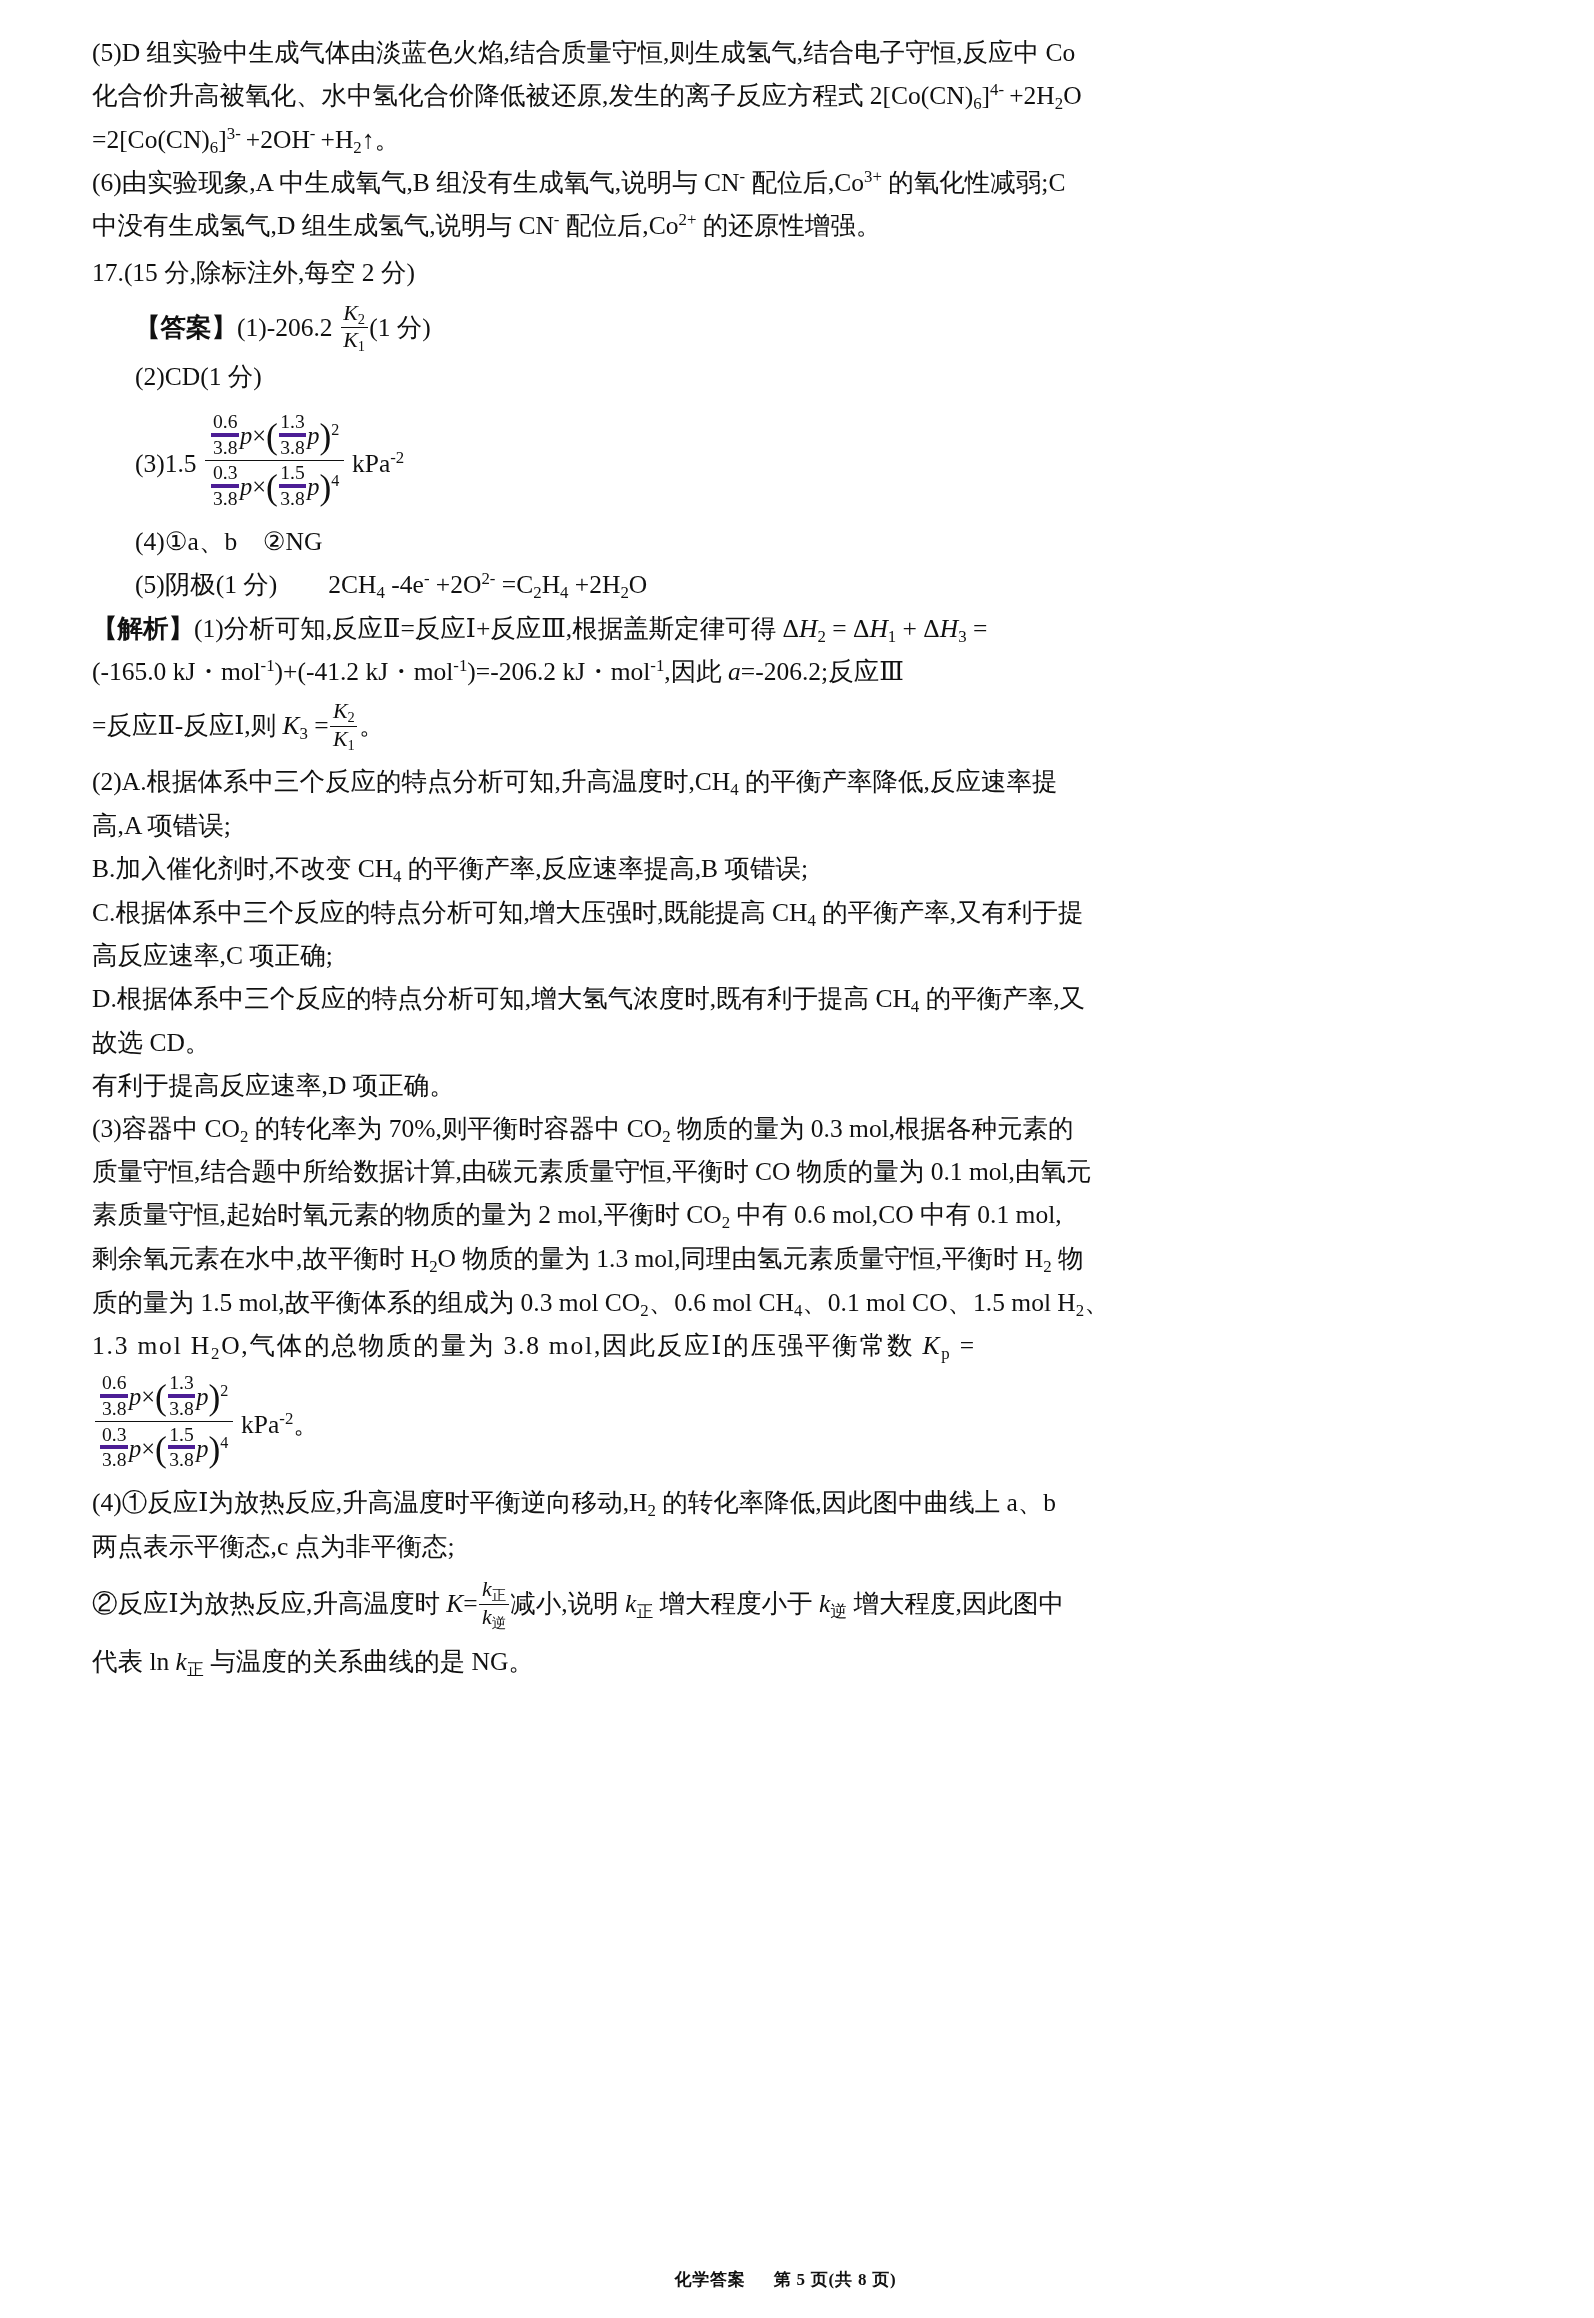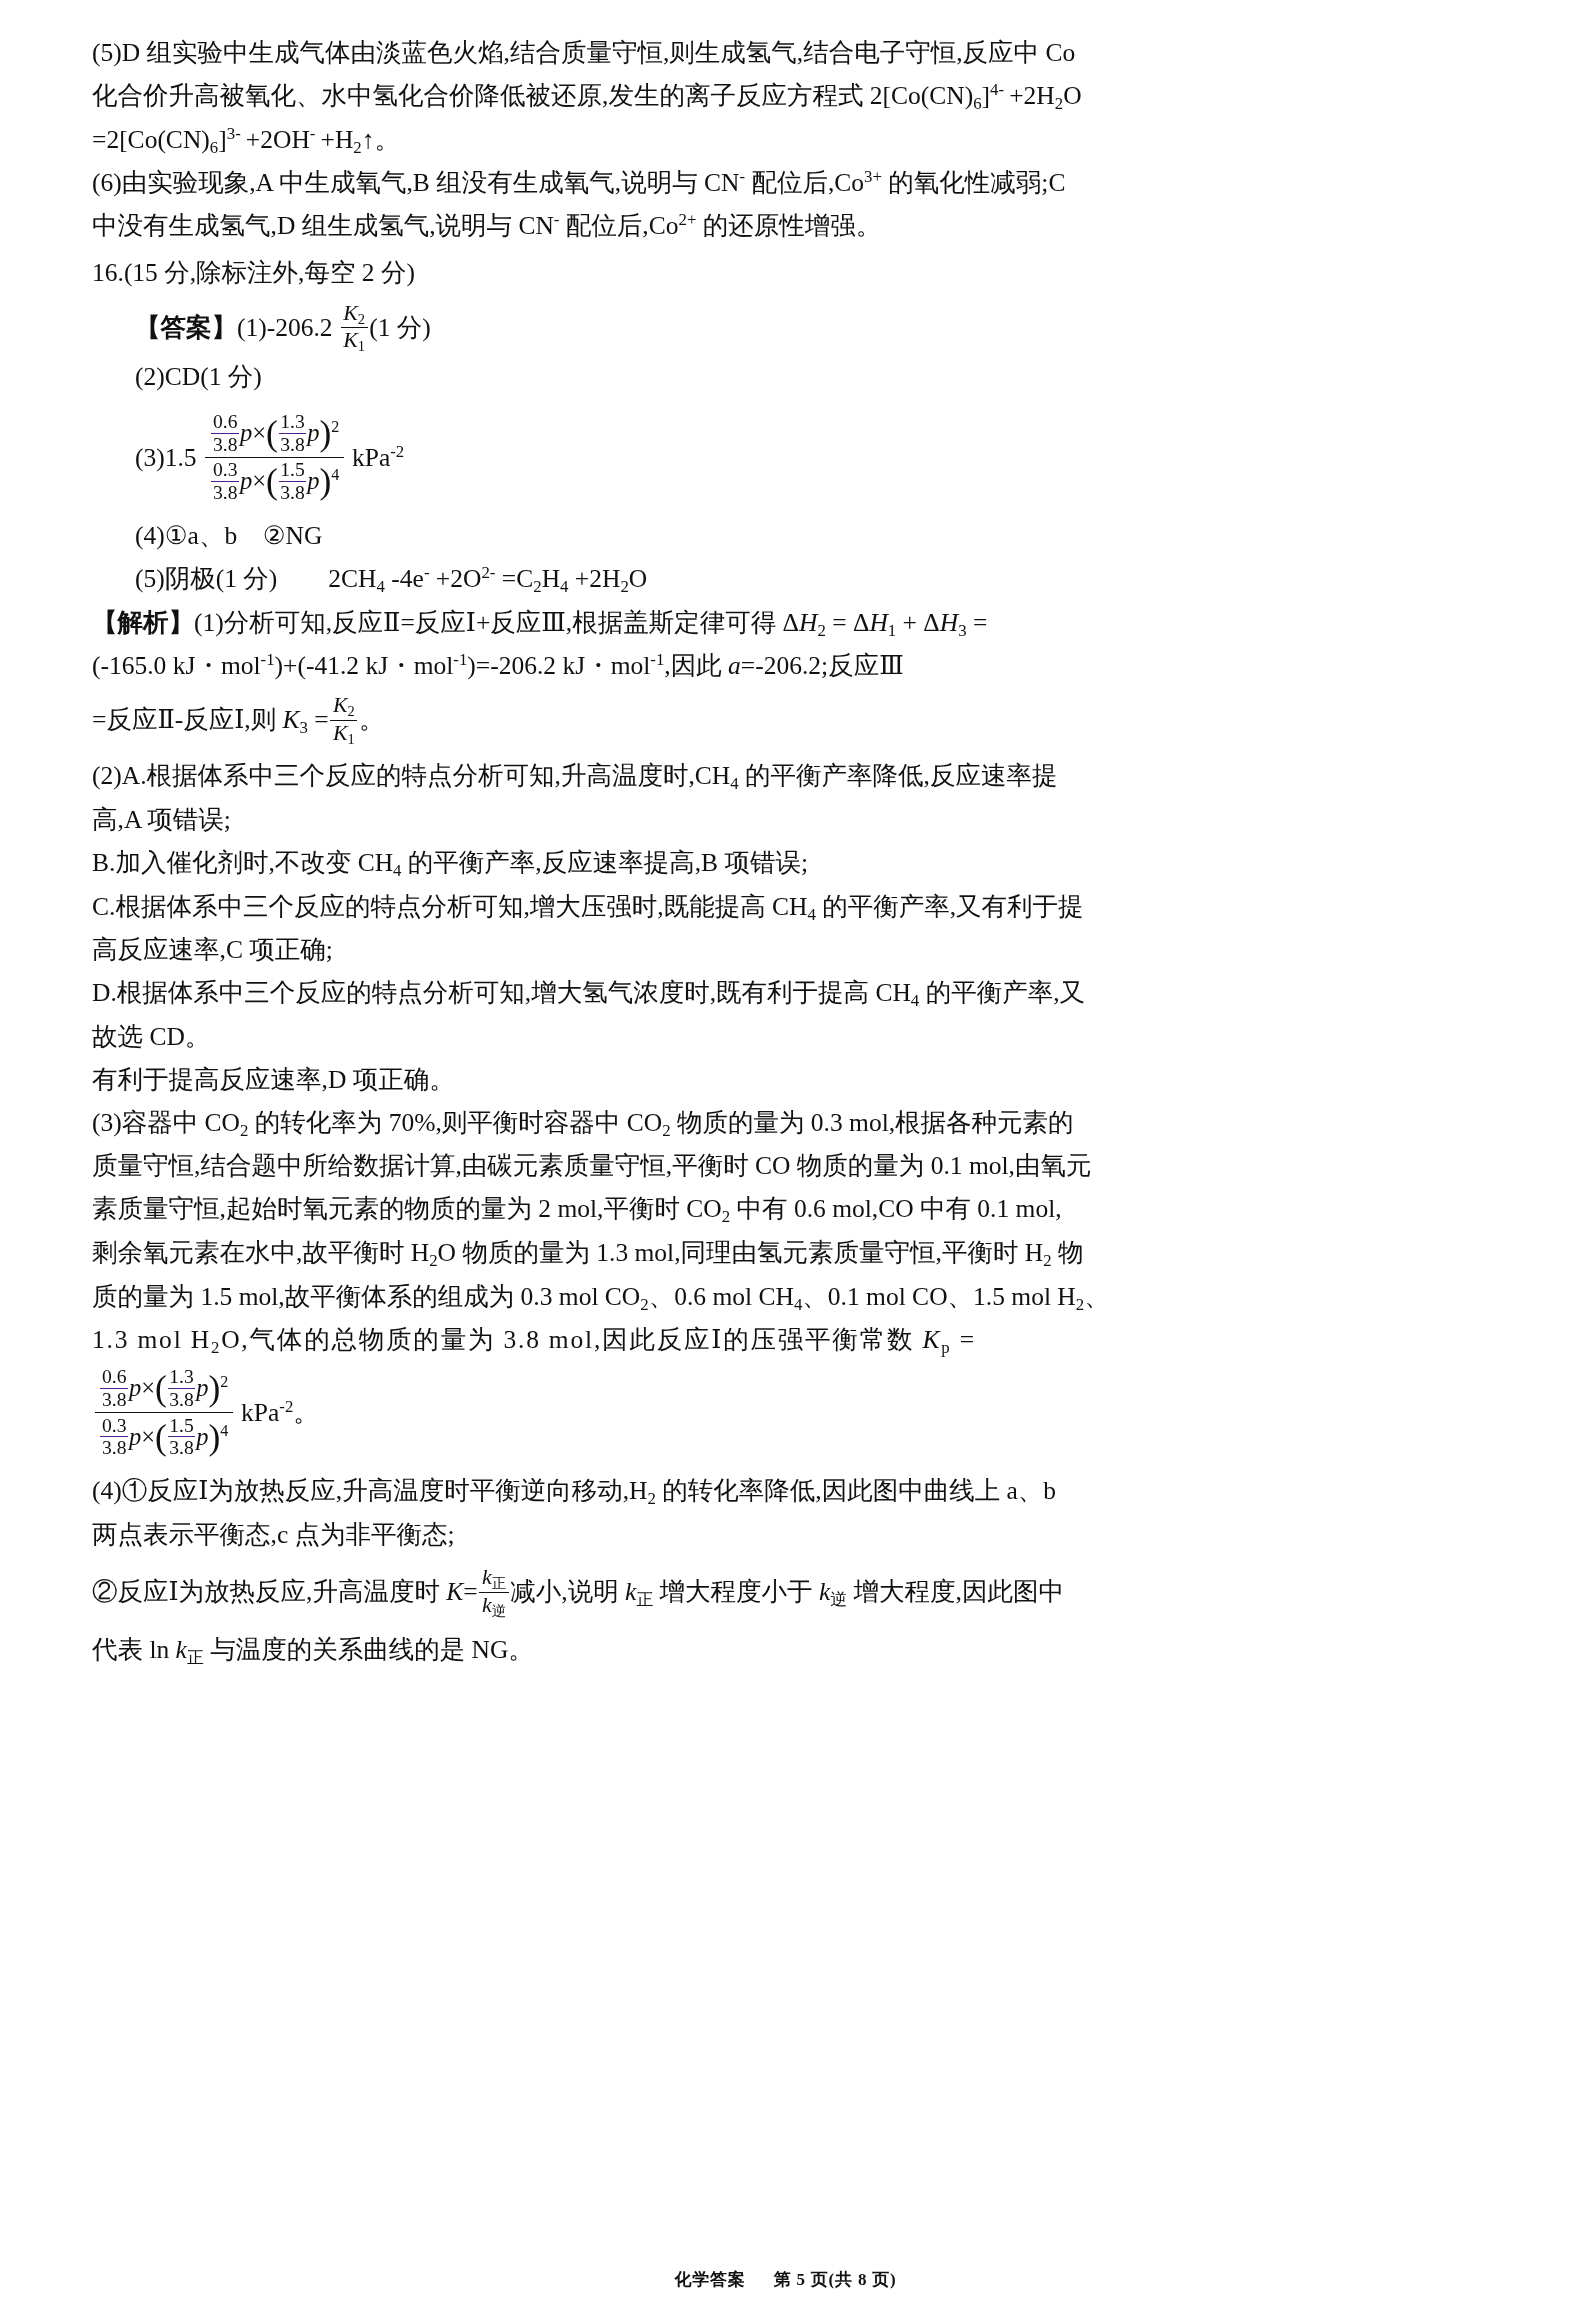--- a/index.html
+++ b/index.html
@@ -57,21 +57,21 @@
 
   .nestfrac {
     display: inline-block;
     vertical-align: -0.48em;
     text-align: right;
     font-size: 0.80em;
     line-height: 1.1;
     margin: 0 0.8px;
   }
   .nestfrac .num { display: block; padding: 0 1.7px; }
-  .nestfrac .den { display: block; padding: 0 1.7px; border-top: 1px solid #4c1d95; }
+  .nestfrac .den { display: block; padding: 0 1.7px; border-top: 4px solid #4c1d95; }
 
   .paren-big {
     font-size: 1.45em;
     vertical-align: -0.12em;
     line-height: 0;
   }
 
   .eqline {
     margin: 13.4px 0 11.7px 0;
     padding-left: 43px;
@@ -113,21 +113,21 @@
   </p>
 
   <p class="blk">
     (6)由实验现象,A 中生成氧气,B 组没有生成氧气,说明与 CN<span class="sup">-</span> 配位后,Co<span class="sup">3+</span> 的氧化性减弱;C
   </p>
   <p class="blk">
     中没有生成氢气,D 组生成氢气,说明与 CN<span class="sup">-</span> 配位后,Co<span class="sup">2+</span> 的还原性增强。
   </p>
 
   <p class="blk q-num" style="padding-left:0;margin-top:5px;">
-    <span>16.(15 分,除标注外,每空 2 分)</span>
+    <span>17.(15 分,除标注外,每空 2 分)</span>
   </p>
 
   <p class="blk para-pad" style="margin-top:8.3px;">
     <span class="tag">【答案】</span>(1)-206.2 <span class="frac"><span class="num"><span class="it">K</span><span class="sub">2</span></span><span class="den"><span class="it">K</span><span class="sub">1</span></span></span>(1 分)
   </p>
 
   <p class="blk para-pad">
     <span>(2)CD(1 分)</span>
   </p>
 

